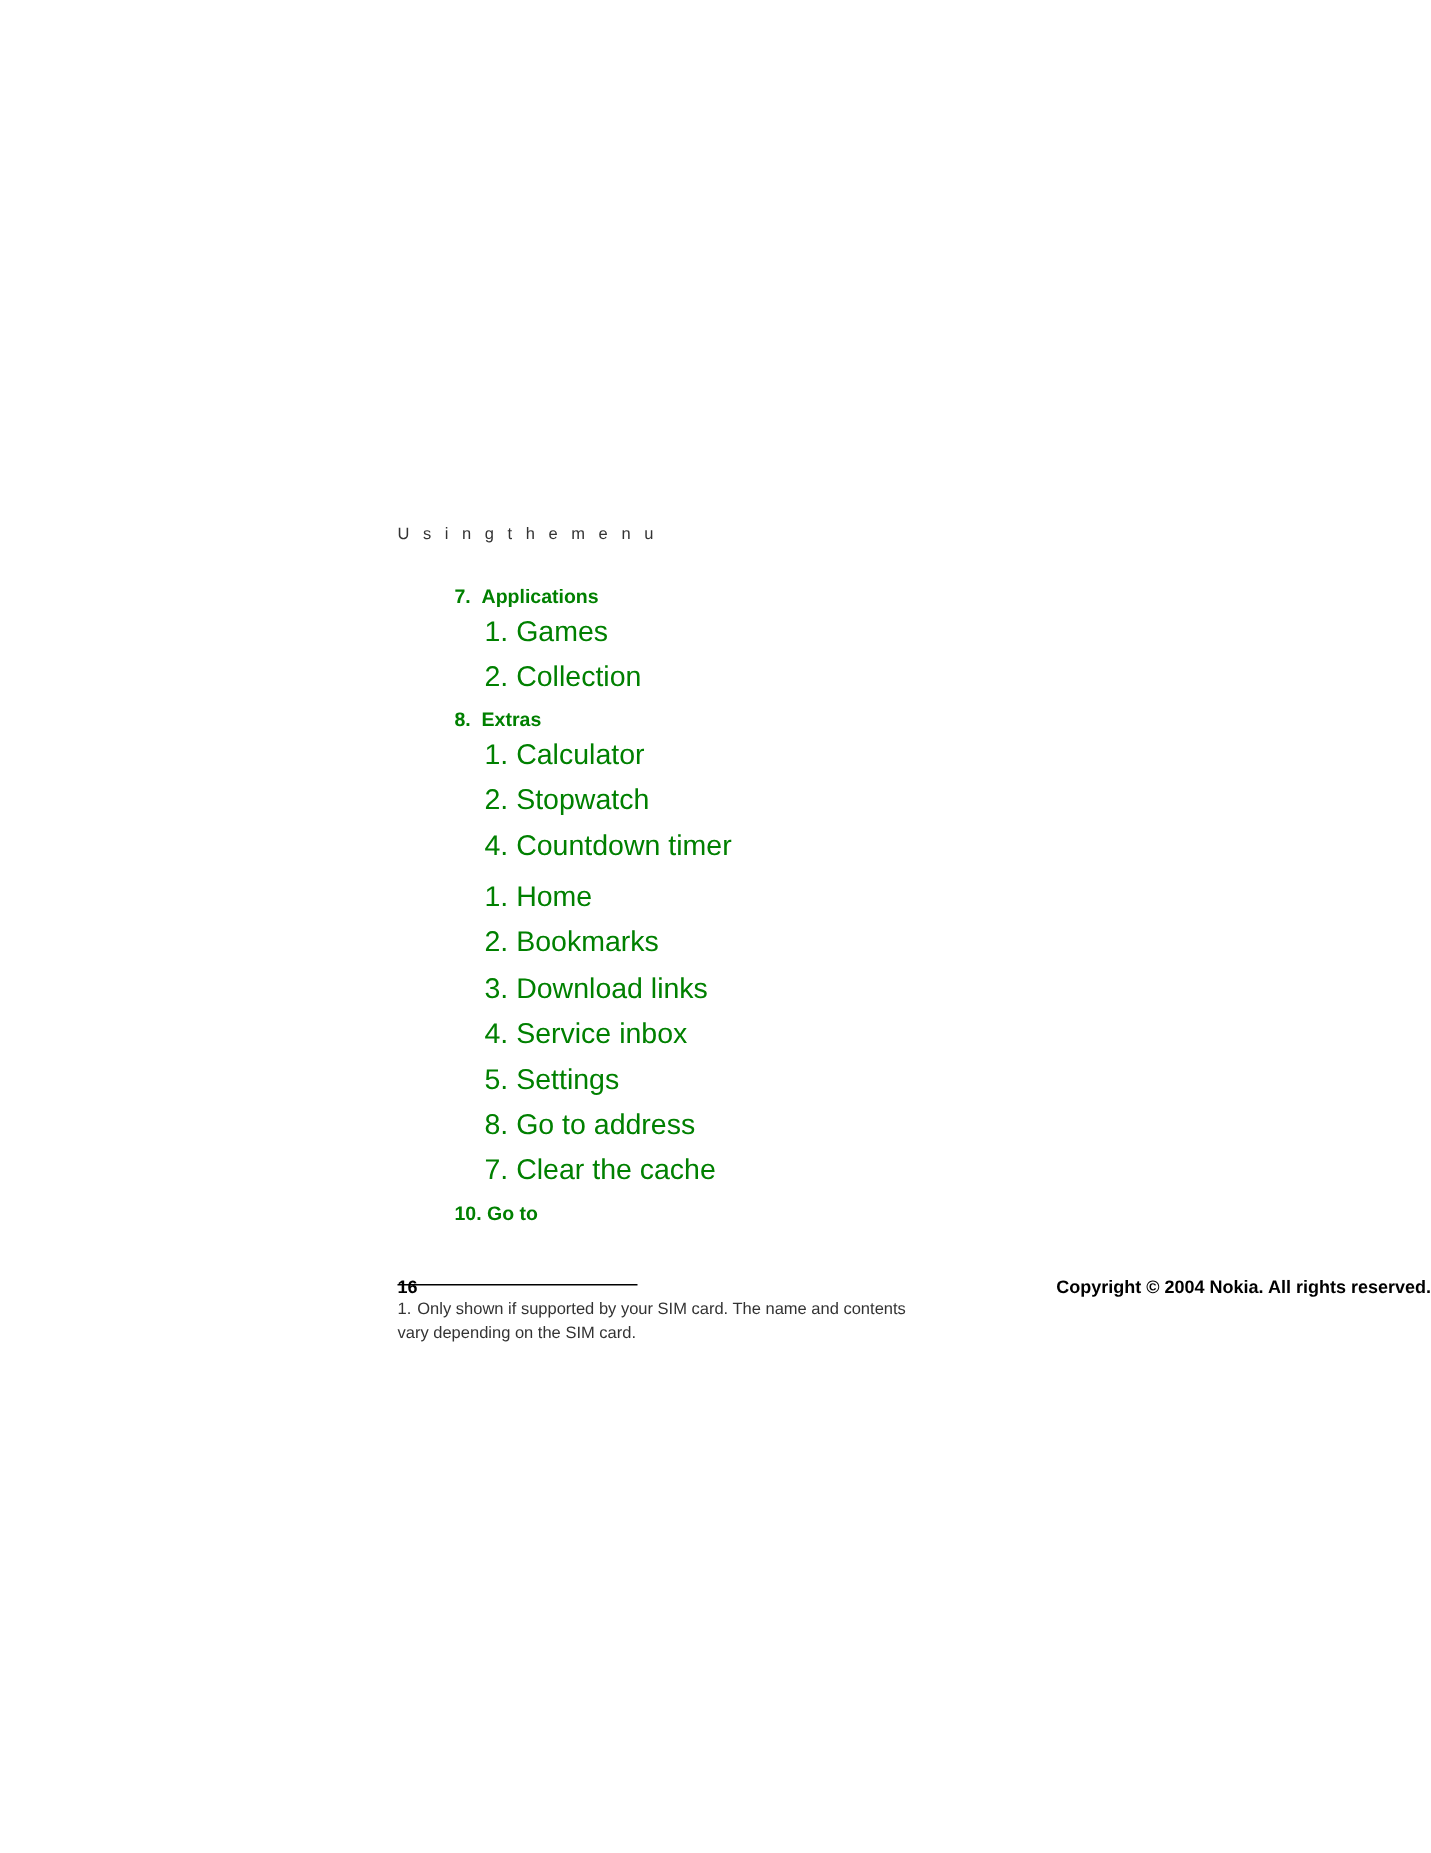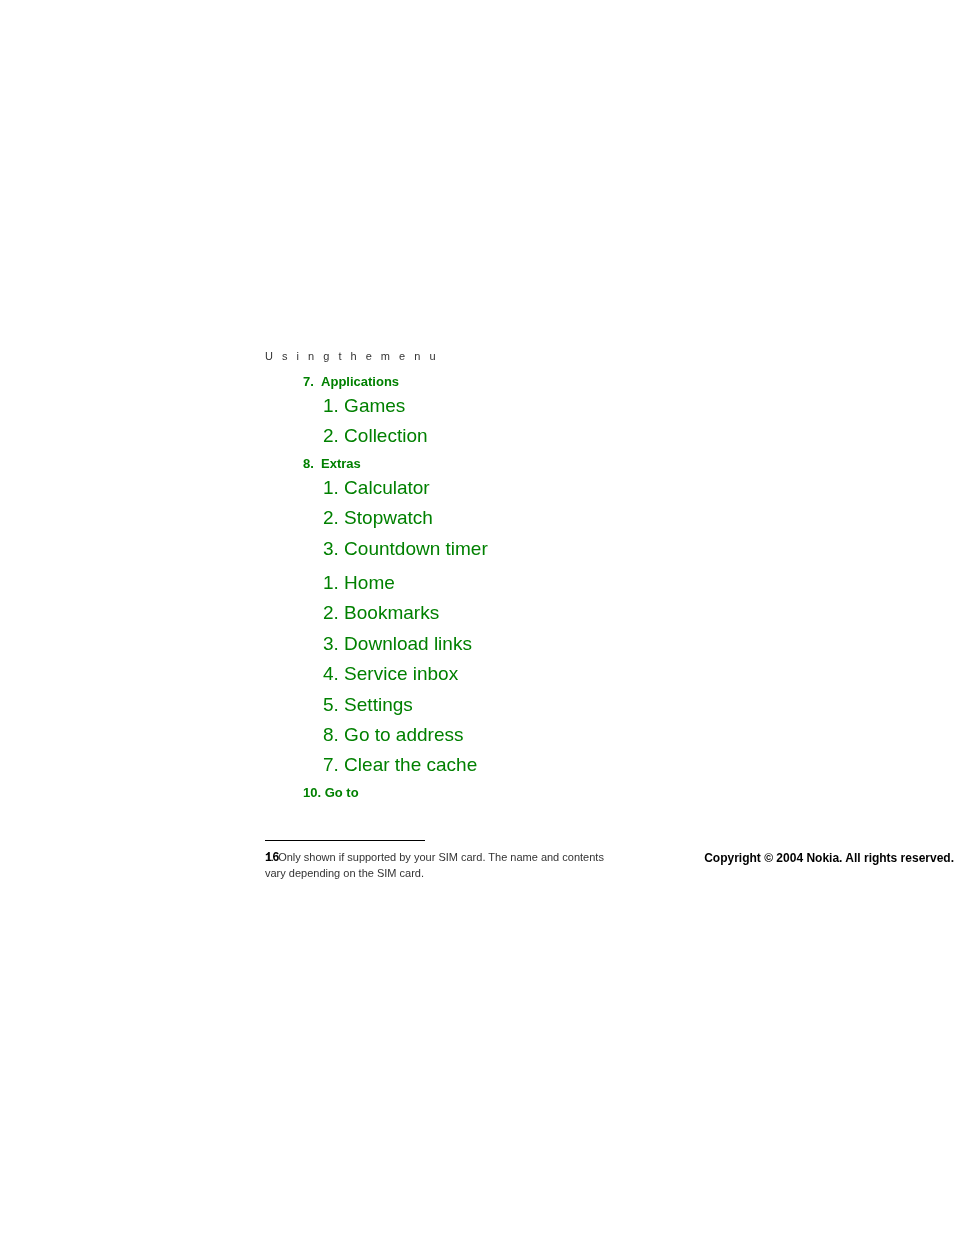--- a/index.html
+++ b/index.html
@@ -36,21 +36,21 @@
       color: #008000;
       font-size: 19px;
       margin-left: 20px;
       line-height: 1.6;
     }
 
     .menu-label {
       font-size: 11px;
       letter-spacing: 3px;
       color: #333333;
-      margin-bottom: 12px;
+      margin-bottom: 28px;
       font-weight: normal;
     }
 
     .menu-section {
       margin-bottom: 4px;
       margin-left: 38px;
     }
 
     .sub-items-group {
       margin-bottom: 4px;
@@ -78,21 +78,20 @@
 
     .footnote-number {
       font-size: 11px;
       margin-right: 4px;
     }
 
     .footer-page-number {
       font-size: 12px;
       font-weight: bold;
       color: #000000;
-      font-family: Liberation Mono, monospace;
     }
   </style>
 </head>
 <body>
 
 <div class="page-content">
   <div class="menu-label">U s i n g   t h e   m e n u</div>
 
   <div class="menu-section">
     <div class="section-header">
@@ -104,21 +103,21 @@
     </div>
   </div>
 
   <div class="menu-section">
     <div class="section-header">
       <span>8.</span>&nbsp;&nbsp;<span>Extras</span>
     </div>
     <div class="sub-items-group">
       <div class="sub-item">1. Calculator</div>
       <div class="sub-item">2. Stopwatch</div>
-      <div class="sub-item">3. Countdown timer</div>
+      <div class="sub-item">4. Countdown timer</div>
     </div>
   </div>
 
   <div class="menu-section">
     <div class="sub-items-group">
       <div class="sub-item">1. Home</div>
       <div class="sub-item">2. Bookmarks</div>
       <div class="sub-item">3. Download links</div>
       <div class="sub-item">4. Service inbox</div>
       <div class="sub-item">5. Settings</div>

